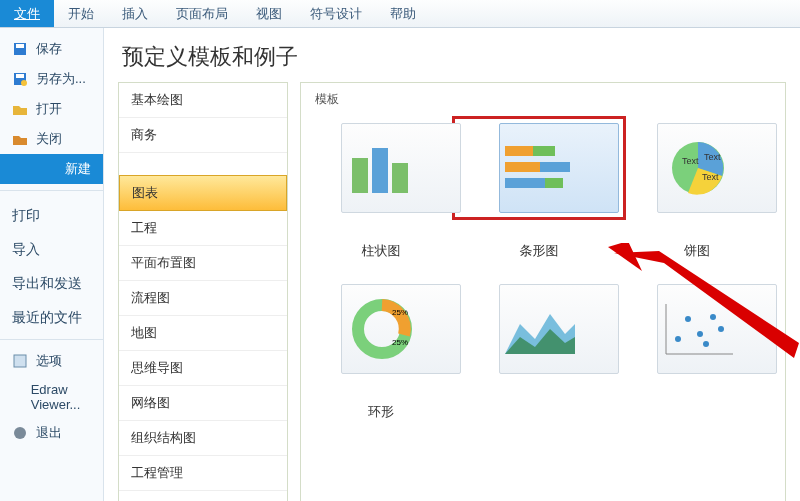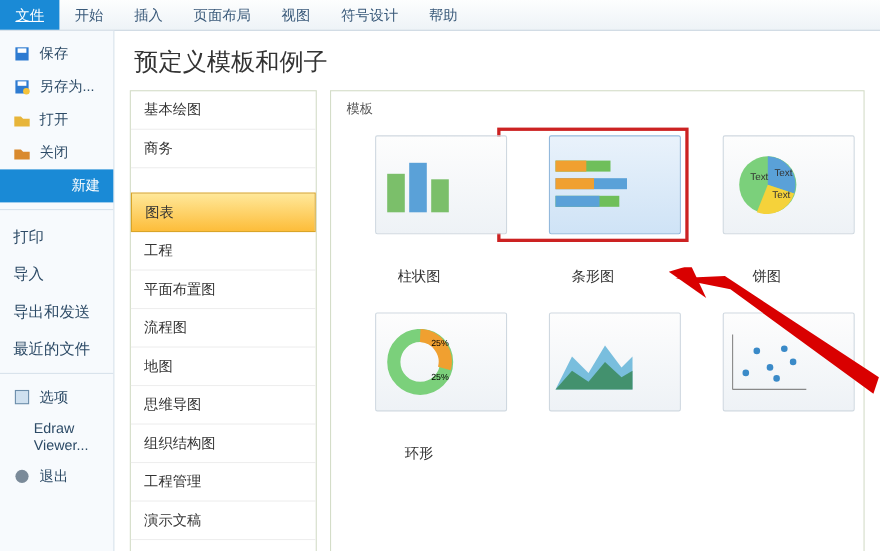--- a/index.html
+++ b/index.html
@@ -109,20 +109,21 @@
     <div class="content-row">
       <div class="category-panel">
           <div class="cat">基本绘图</div>
           <div class="cat">商务</div>
           <div class="cat selected">图表</div>
           <div class="cat">工程</div>
           <div class="cat">平面布置图</div>
           <div class="cat">流程图</div>
           <div class="cat">地图</div>
           <div class="cat">思维导图</div>
+          <div class="cat">网络图</div>
           <div class="cat">组织结构图</div>
           <div class="cat">工程管理</div>
           <div class="cat">演示文稿</div>
         </div>
       <div class="templates-panel">
         <div class="section-head">模板</div>
         <div class="template-grid">
             <div class="template-item">
               <div class="template-thumb-wrap">
                 <div class="template-thumb">

